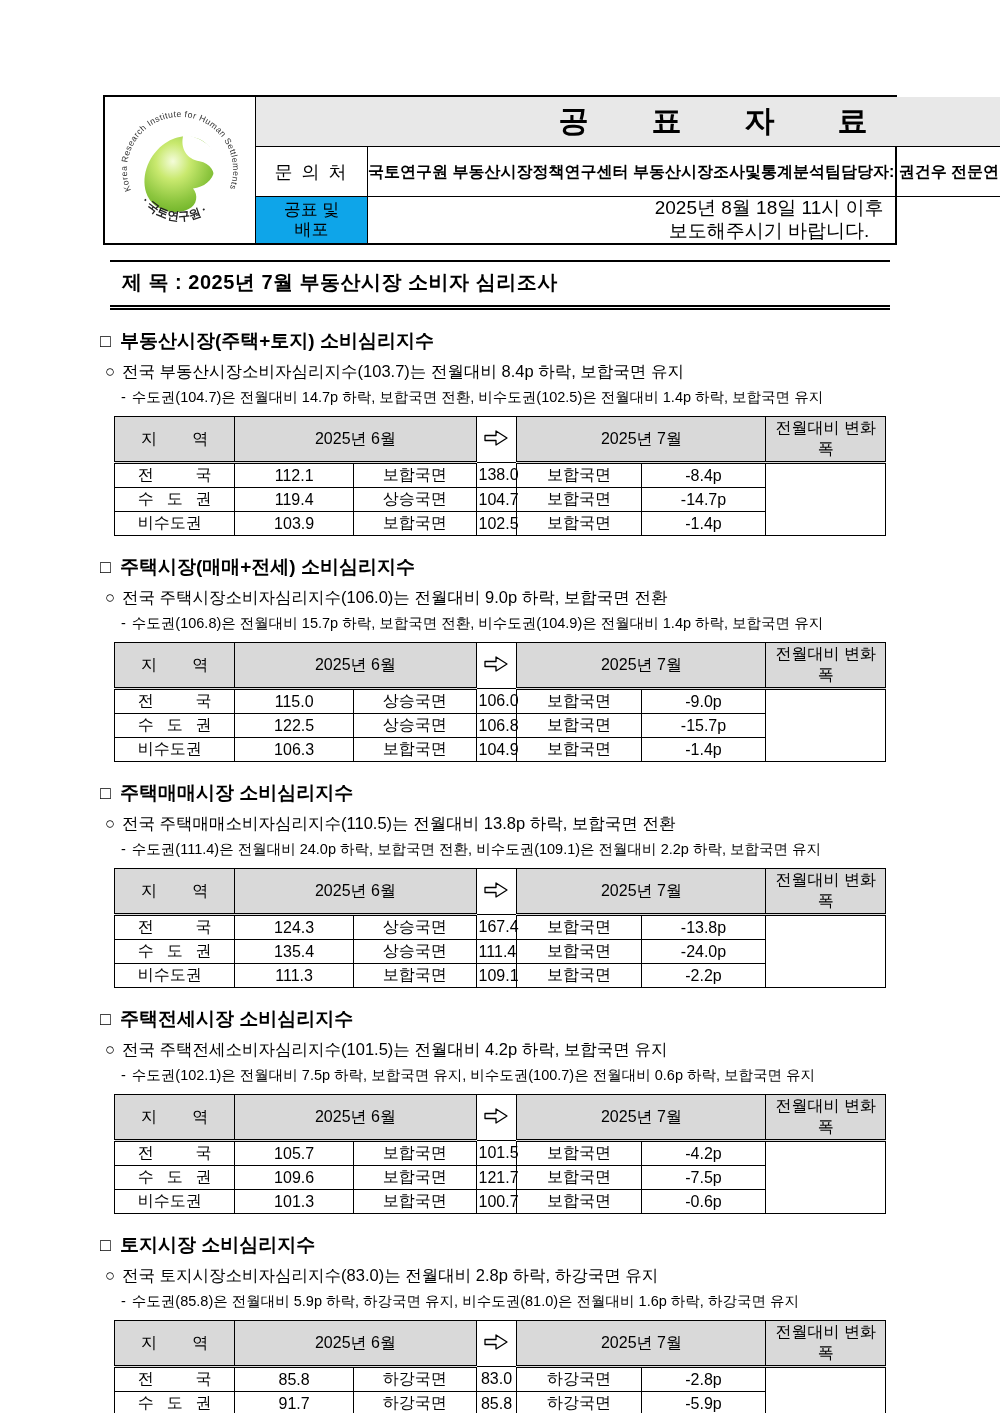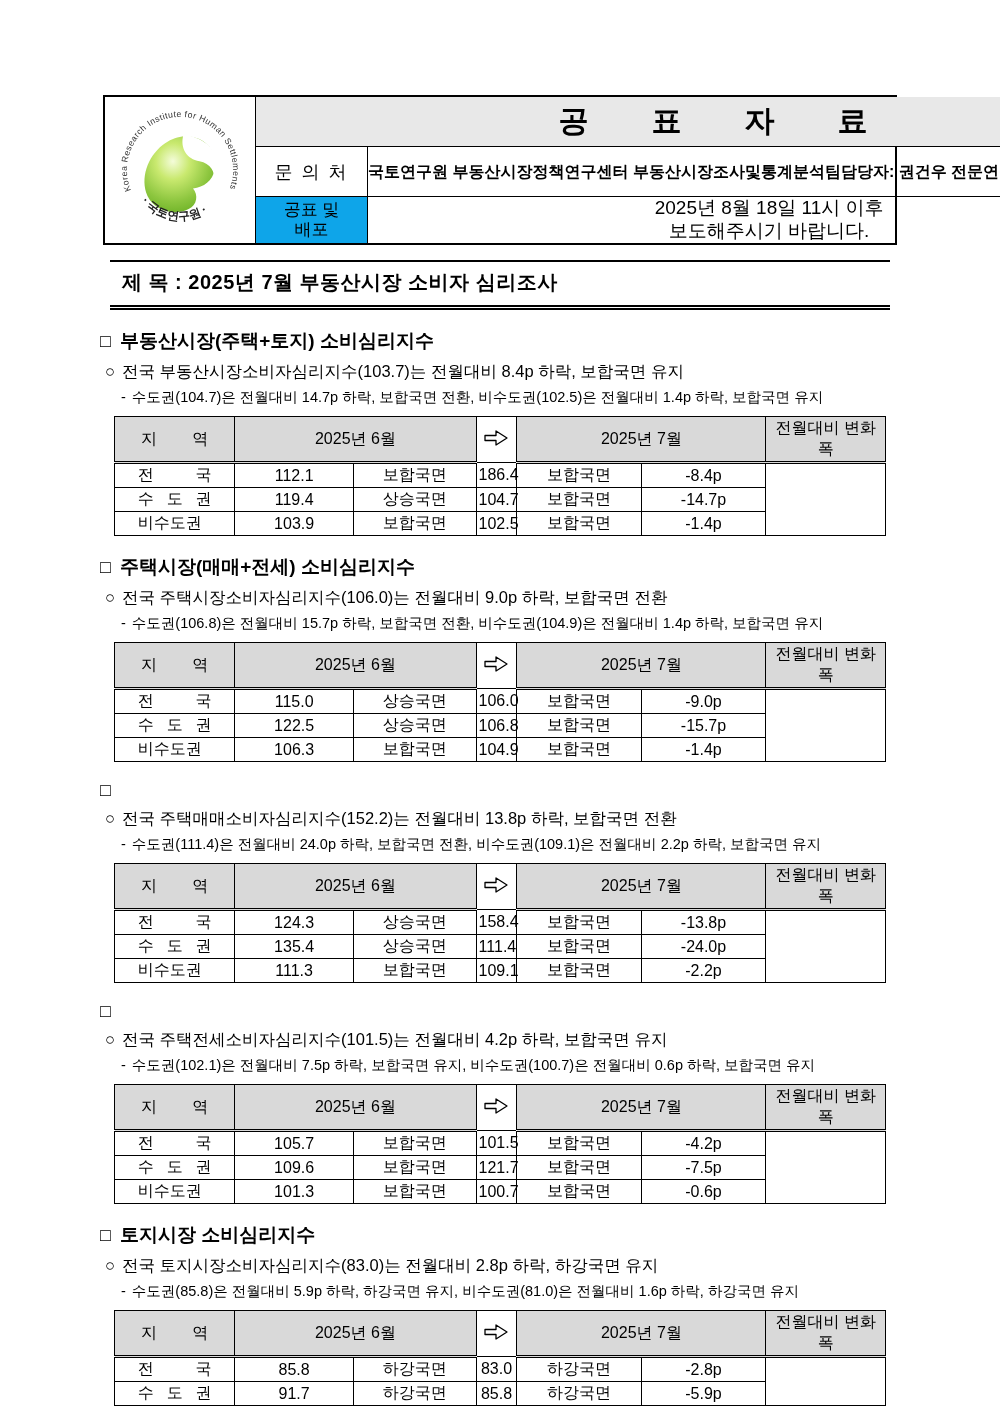--- a/index.html
+++ b/index.html
@@ -139,21 +139,21 @@
           </td>
           <th colspan="2">2025년 7월</th>
           <th>전월대비 변화폭</th>
         </tr>
       </thead>
       <tbody>
         <tr>
           <td><span class="jus">전 국</span></td>
           <td>112.1</td>
           <td>보합국면</td>
-          <td>186.4</td>
+          <td>138.0</td>
           <td>보합국면</td>
           <td>-8.4p</td>
         </tr>
         <tr>
           <td><span class="jus">수 도 권</span></td>
           <td>119.4</td>
           <td>상승국면</td>
           <td>104.7</td>
           <td>보합국면</td>
           <td>-14.7p</td>
@@ -231,24 +231,25 @@
           <td>보합국면</td>
           <td>-1.4p</td>
         </tr>
       </tbody>
     </table>
   </section>
 
   <section class="sec">
     <div class="sec-heading">
       <span class="glyph-sq">□</span>
+      <span>주택매매시장 소비심리지수</span>
     </div>
     <div class="sec-bullet">
       <span>○</span>
-      <span>전국 주택매매소비자심리지수(152.2)는 전월대비 13.8p 하락, 보합국면 전환</span>
+      <span>전국 주택매매소비자심리지수(110.5)는 전월대비 13.8p 하락, 보합국면 전환</span>
     </div>
     <div class="sec-sub">
       <span>-</span>
       <span>수도권(111.4)은 전월대비 24.0p 하락, 보합국면 전환, 비수도권(109.1)은 전월대비 2.2p 하락, 보합국면 유지</span>
     </div>
     <table class="idx-table">
       <colgroup>
         <col style="width:15.6%">
             <col style="width:15.4%">
             <col style="width:15.9%">
@@ -268,21 +269,21 @@
           </td>
           <th colspan="2">2025년 7월</th>
           <th>전월대비 변화폭</th>
         </tr>
       </thead>
       <tbody>
         <tr>
           <td><span class="jus">전 국</span></td>
           <td>124.3</td>
           <td>상승국면</td>
-          <td>158.4</td>
+          <td>167.4</td>
           <td>보합국면</td>
           <td>-13.8p</td>
         </tr>
         <tr>
           <td><span class="jus">수 도 권</span></td>
           <td>135.4</td>
           <td>상승국면</td>
           <td>111.4</td>
           <td>보합국면</td>
           <td>-24.0p</td>
@@ -295,20 +296,21 @@
           <td>보합국면</td>
           <td>-2.2p</td>
         </tr>
       </tbody>
     </table>
   </section>
 
   <section class="sec">
     <div class="sec-heading">
       <span class="glyph-sq">□</span>
+      <span>주택전세시장 소비심리지수</span>
     </div>
     <div class="sec-bullet">
       <span>○</span>
       <span>전국 주택전세소비자심리지수(101.5)는 전월대비 4.2p 하락, 보합국면 유지</span>
     </div>
     <div class="sec-sub">
       <span>-</span>
       <span>수도권(102.1)은 전월대비 7.5p 하락, 보합국면 유지, 비수도권(100.7)은 전월대비 0.6p 하락, 보합국면 유지</span>
     </div>
     <table class="idx-table">

